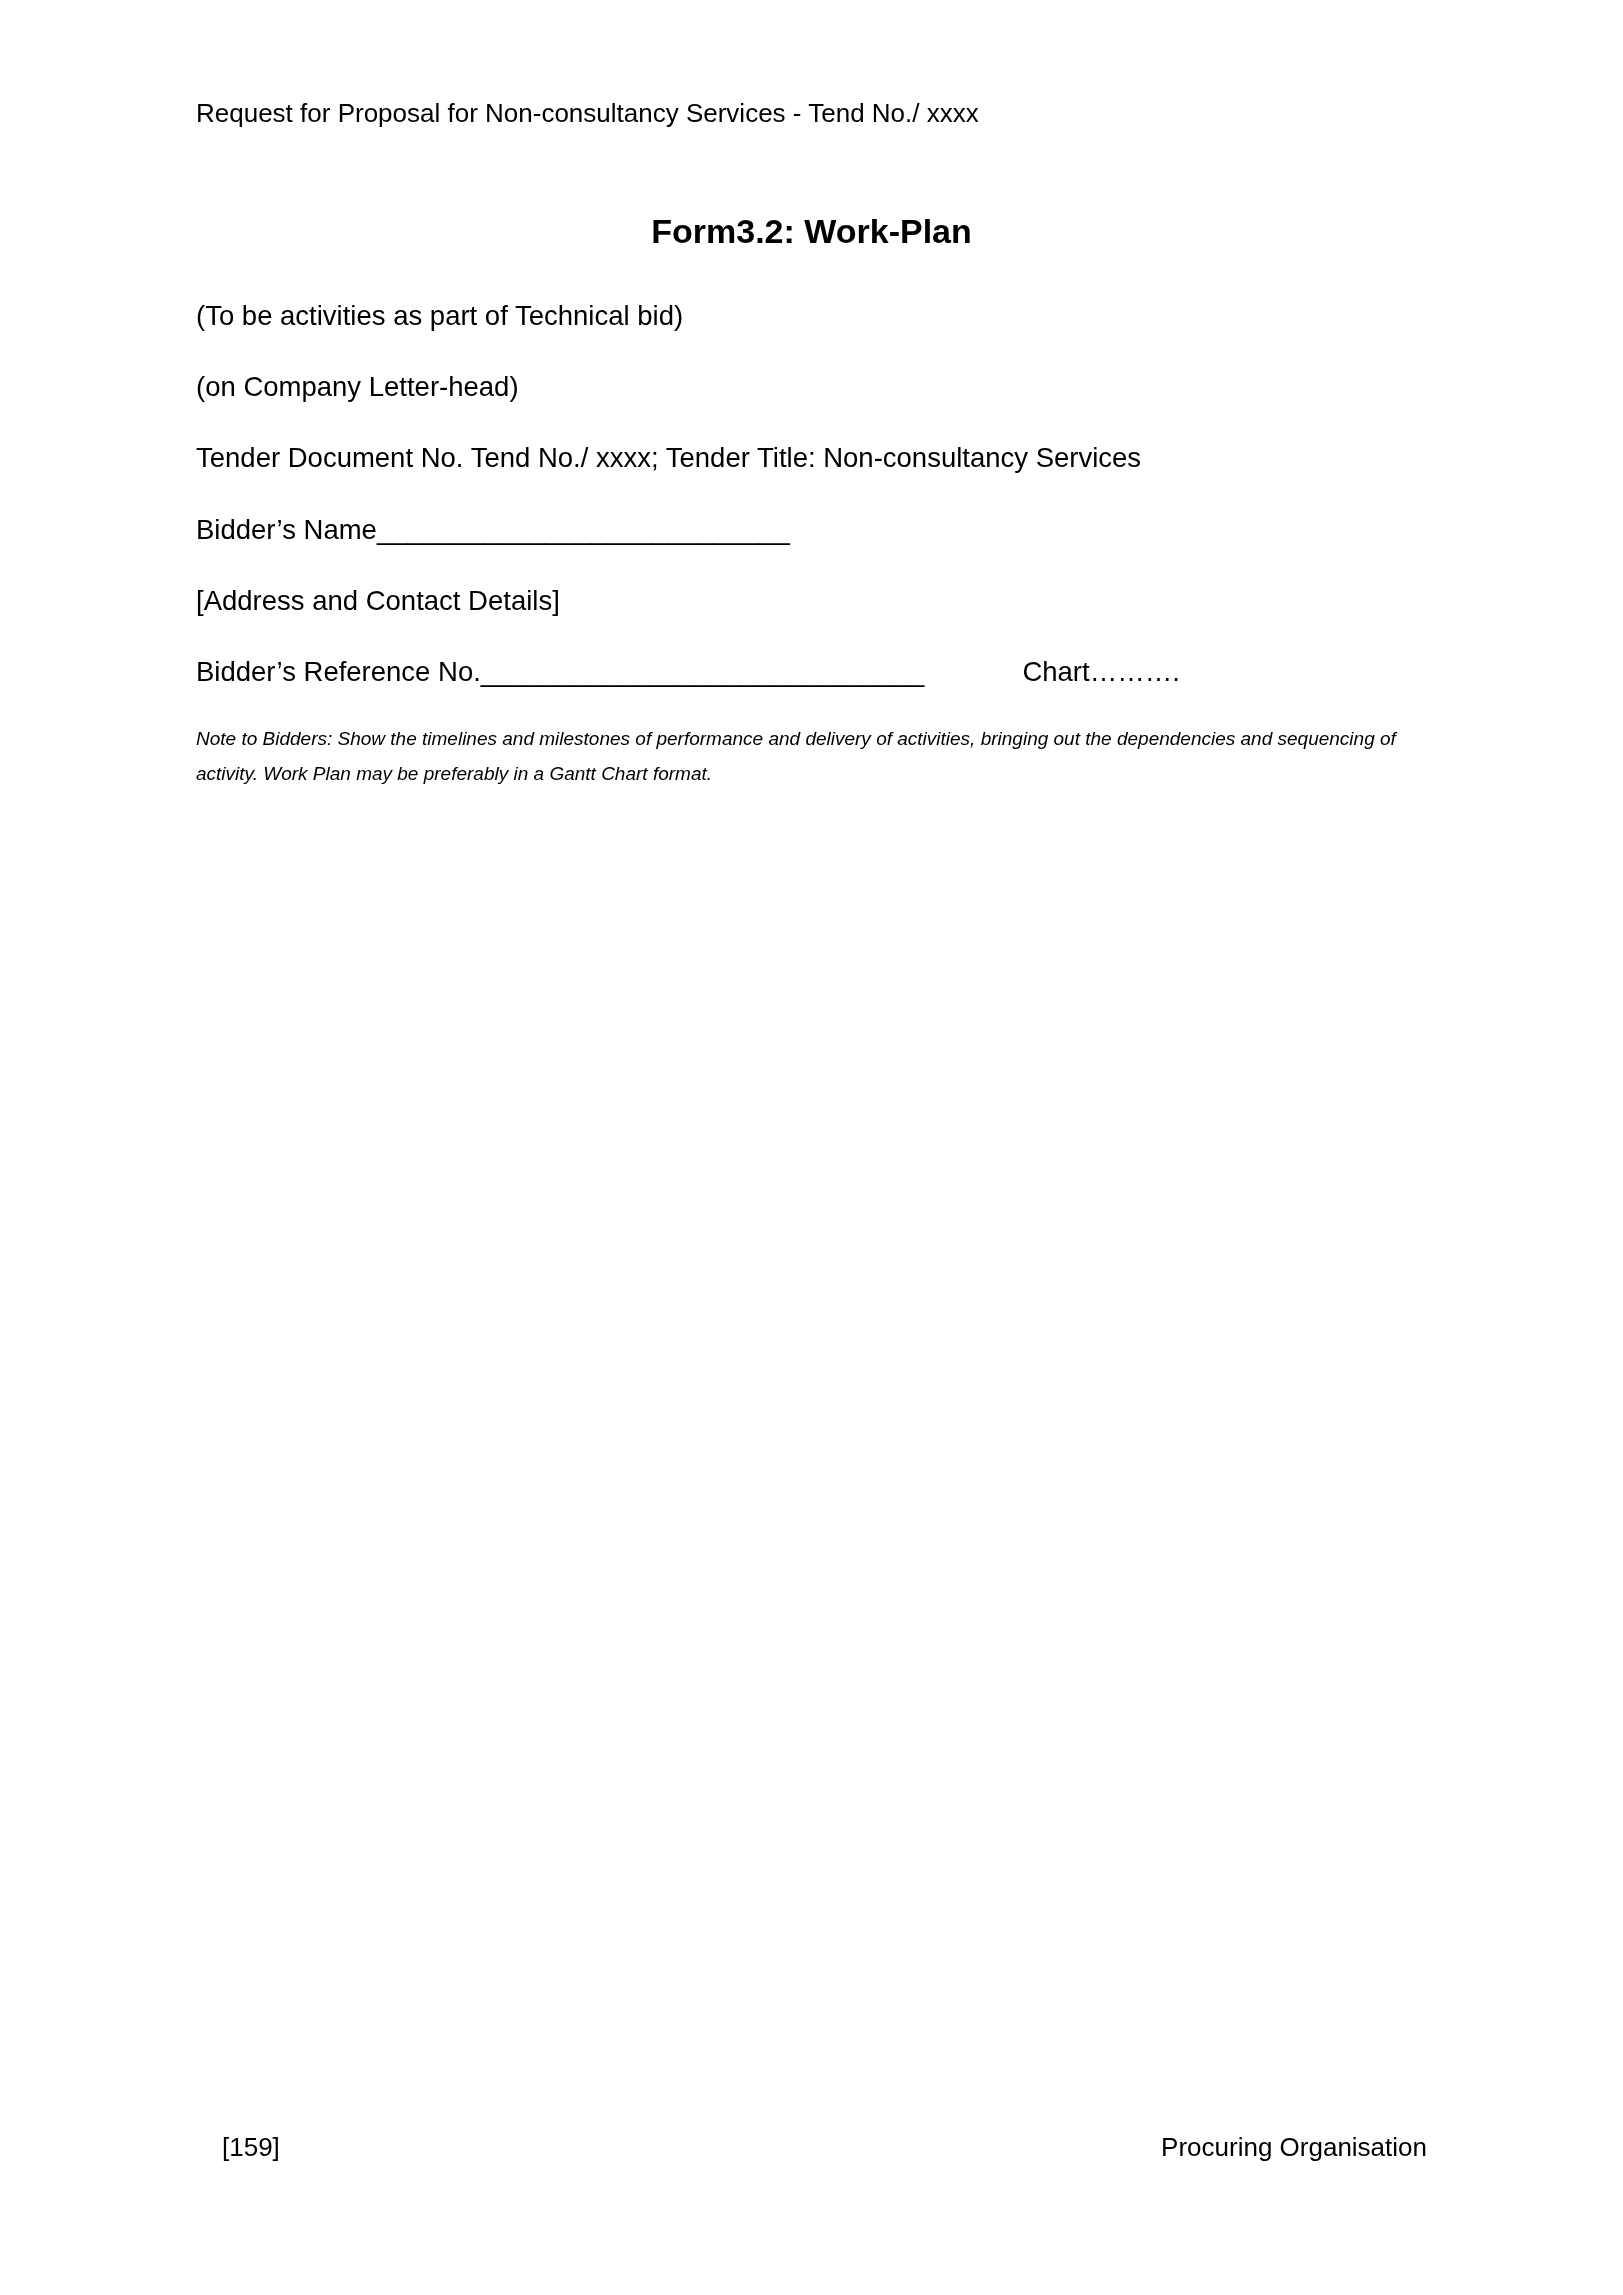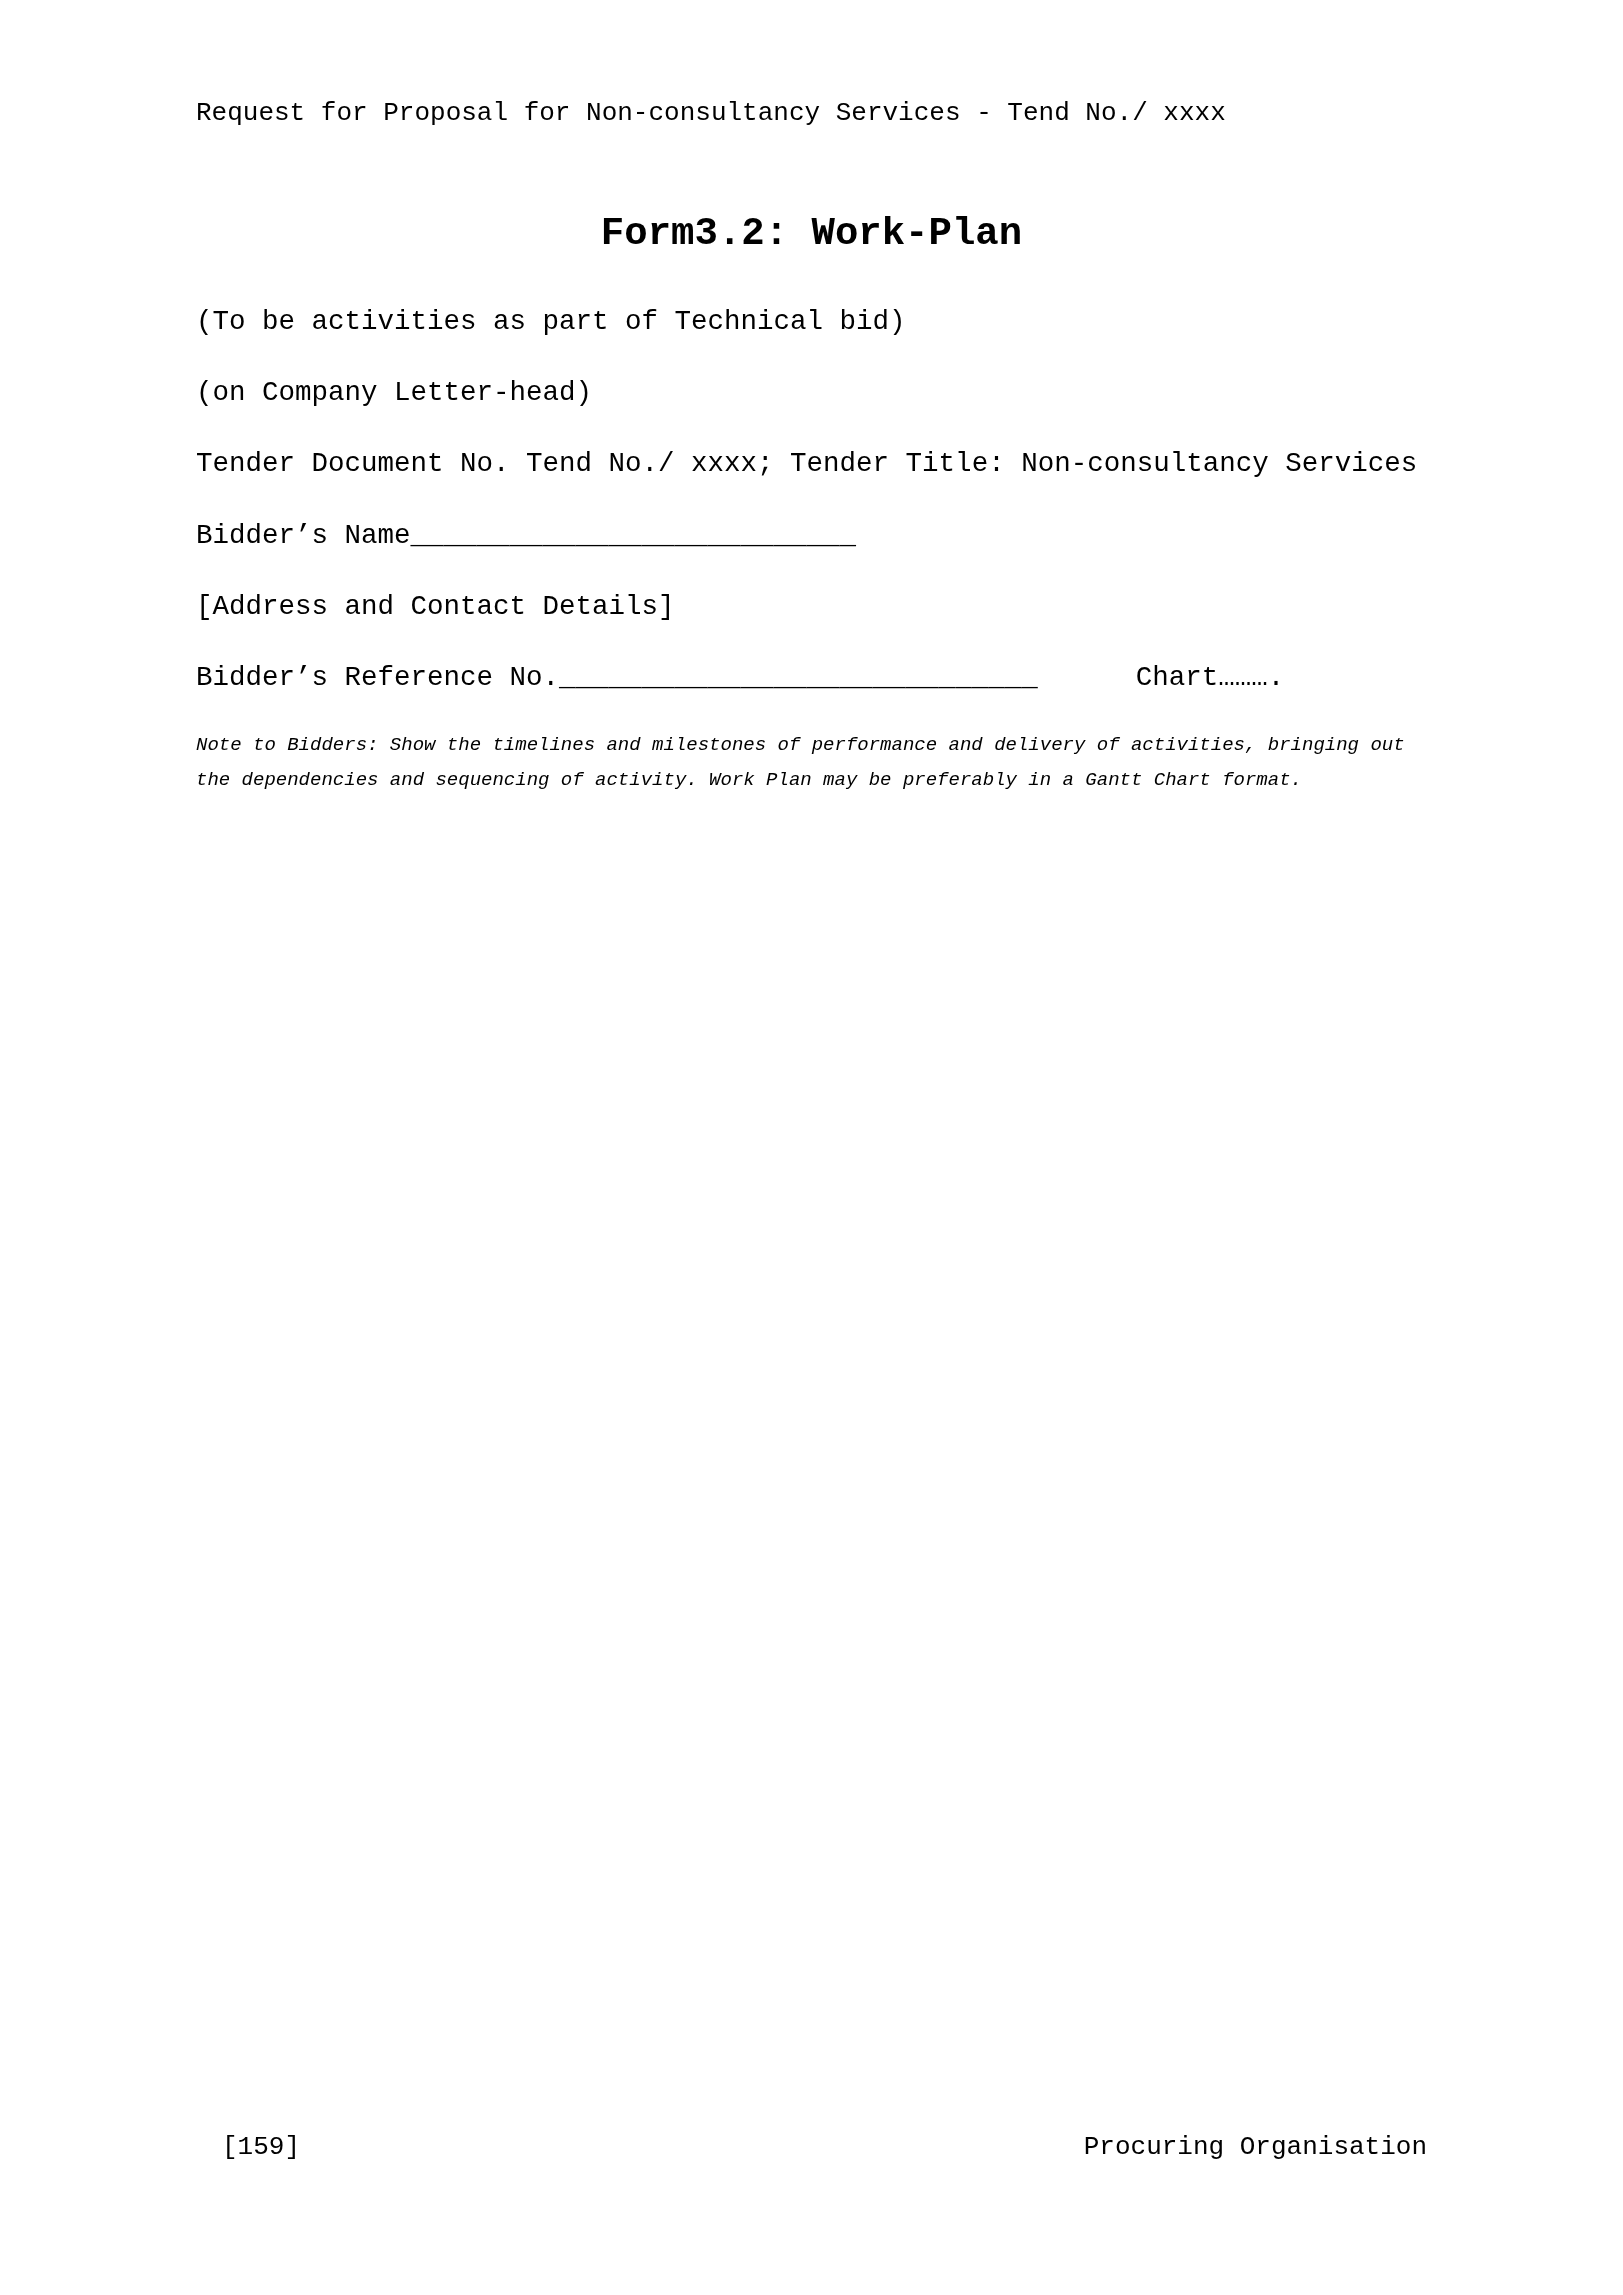--- a/index.html
+++ b/index.html
@@ -6,42 +6,42 @@
     margin: 0;
     padding: 0;
     background: #ffffff;
   }
   .page {
     position: relative;
     width: 1623px;
     height: 2295px;
     background: #ffffff;
     color: #000000;
-    font-family: Liberation Mono, monospace;
+    font-family: Liberation Sans, sans-serif;
     overflow: hidden;
   }
   .running-header {
     position: absolute;
     top: 98px;
     left: 196px;
     right: 196px;
     font-size: 26px;
     line-height: 1.2;
     white-space: nowrap;
   }
   .content {
     position: absolute;
     top: 211px;
     left: 196px;
     right: 196px;
   }
   .doc-title {
     margin: 0 0 43px 0;
     text-align: center;
-    font-size: 39px;
+    font-size: 34px;
     font-weight: bold;
     line-height: 1.2;
   }
   .para {
     margin: 0 0 30px 0;
     font-size: 27.5px;
     line-height: 1.5;
   }
   .small-inline {
     font-size: 25px;

